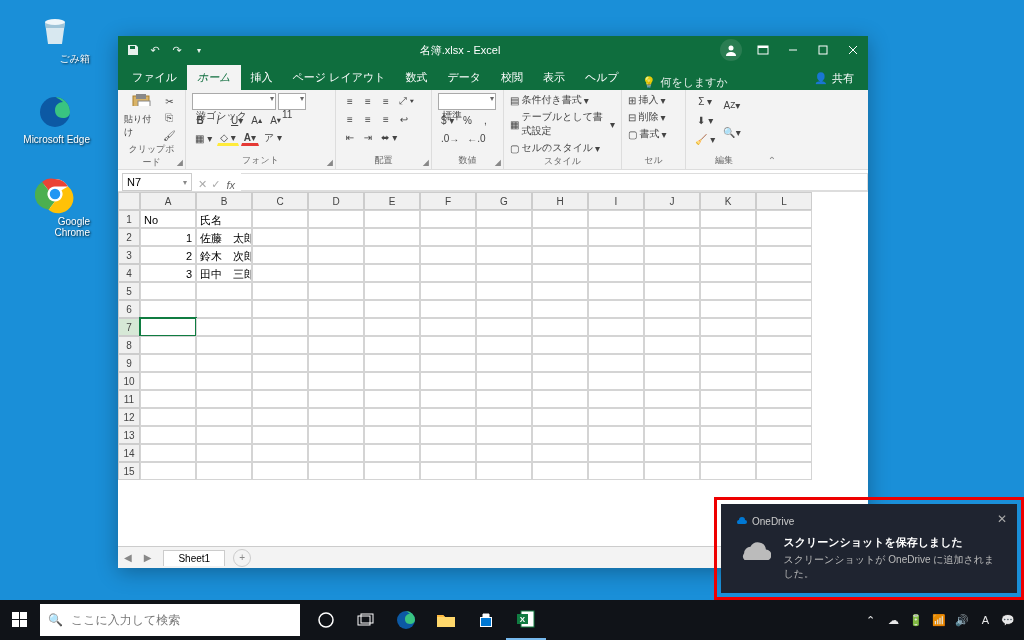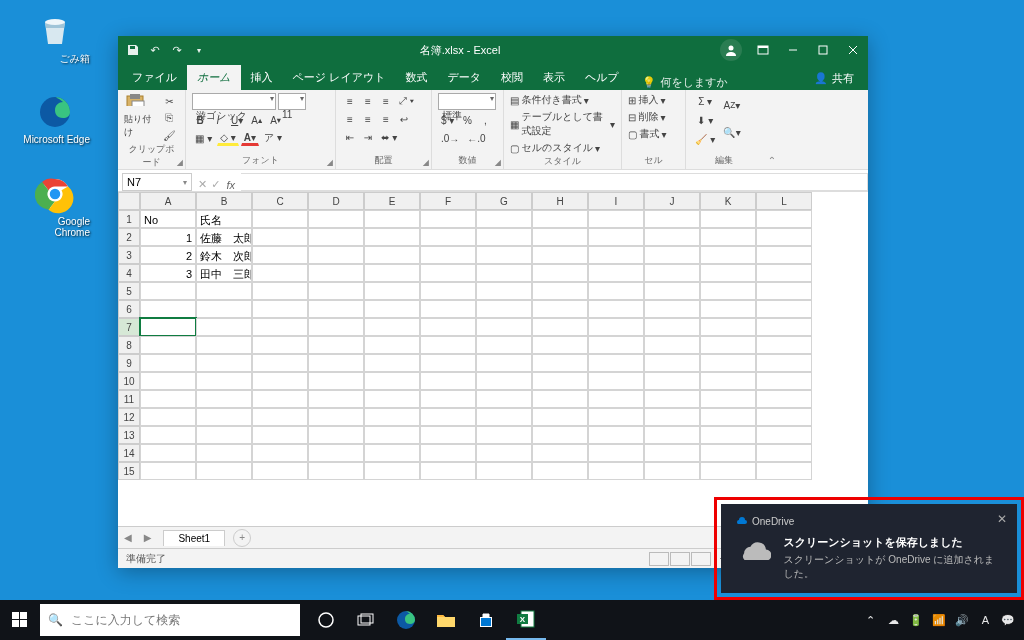--- a/index.html
+++ b/index.html
@@ -26,21 +26,21 @@
 .menu-tell { margin-left:14px; display:flex; align-items:center; gap:4px; color:#fff; opacity:.9; }
 .menu-share { margin-left:auto; padding:4px 10px; color:#fff; display:flex; align-items:center; gap:4px; }
 
 .ribbon { height:80px; background:#f3f3f3; border-bottom:1px solid #ddd; display:flex; font-size:10px; color:#444; }
 .rgroup { border-right:1px solid #ddd; padding:3px 6px 2px; display:flex; flex-direction:column; justify-content:space-between; }
 .rgroup-label { text-align:center; font-size:9px; color:#666; margin-top:auto; }
 .rgroup-body { display:flex; gap:2px; align-items:flex-start; }
 .rcol { display:flex; flex-direction:column; gap:1px; }
 .rrow { display:flex; gap:2px; align-items:center; }
 .rbtn { min-width:16px; height:16px; display:flex; align-items:center; justify-content:center; border:1px solid transparent; padding:0 2px; cursor:pointer; }
-.rbig { width:34px; height:46px; display:flex; flex-direction:column; align-items:flex-start; justify-content:center; gap:7px; cursor:pointer; font-size:9px; }
+.rbig { width:34px; height:46px; display:flex; flex-direction:column; align-items:center; justify-content:center; gap:7px; cursor:pointer; font-size:9px; }
 .rsel { height:17px; border:1px solid #aaa; background:#fff; font-size:10px; padding:15px 12px 0 3px; position:relative; }
 .rsel::after { content:"▾"; position:absolute; right:1px; top:0; font-size:8px; color:#666; }
 .mini-launch { position:absolute; bottom:2px; right:2px; font-size:8px; color:#888; cursor:pointer; }
 
 .namebox-row { height:22px; border-bottom:1px solid #ddd; display:flex; align-items:flex-end; background:#fff; }
 .namebox { width:70px; height:18px; border:1px solid #ccc; margin-left:4px; font-size:11px; padding:0 4px; display:flex; align-items:center; justify-content:space-between; }
 .fx-btns { display:flex; gap:4px; margin:0 6px; font-size:11px; color:#aaa; }
 .fx-lbl { font-style:italic; font-size:11px; color:#666; margin-right:6px; }
 .formula-input { flex:1; height:18px; border:1px solid #ddd; border-left:none; }
 
@@ -530,32 +530,20 @@
 
   <div class="sheet-tabs">
     <span class="st-nav">◀</span>
     <span class="st-nav">▶</span>
     <div class="st-tab">Sheet1</div>
     <div class="st-add">+</div>
     <div style="flex:1"></div>
     <span style="padding:0 6px;color:#888">◀</span>
   </div>
 
-  <div class="statusbar">
-    <span>準備完了</span>
-    <div class="sb-right">
-      <div class="sb-view"></div>
-      <div class="sb-view"></div>
-      <div class="sb-view"></div>
-      <span style="margin-left:8px">−</span>
-      <div class="sb-zoom"></div>
-      <span>+</span>
-      <span style="margin-left:8px">100%</span>
-    </div>
-  </div>
 </div>
 
 <div class="notif-wrap">
   <div class="notif">
     <span class="notif-close">✕</span>
     <div class="notif-app">
       <svg width="12" height="8">
           <path fill="#0078d4" d="M2 6a2 2 0 012-2 3 3 0 016 0 2 2 0 010 4H3a2 2 0 01-1-2z"></path>
         </svg>
       <span>OneDrive</span>

